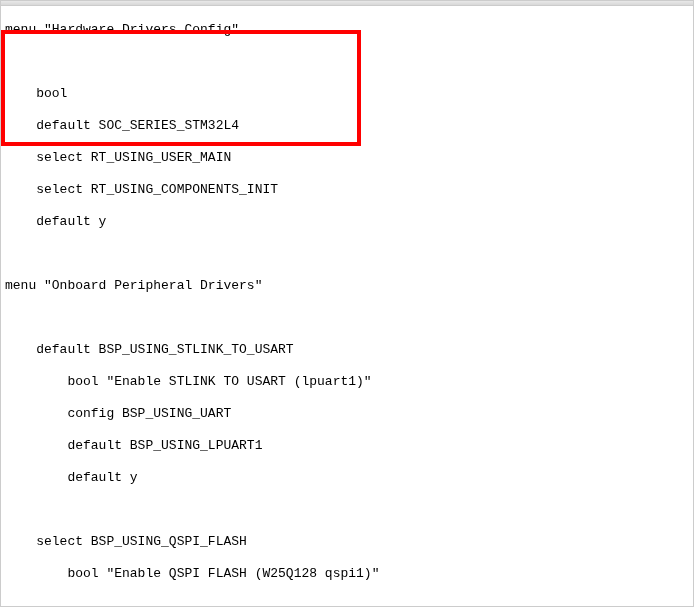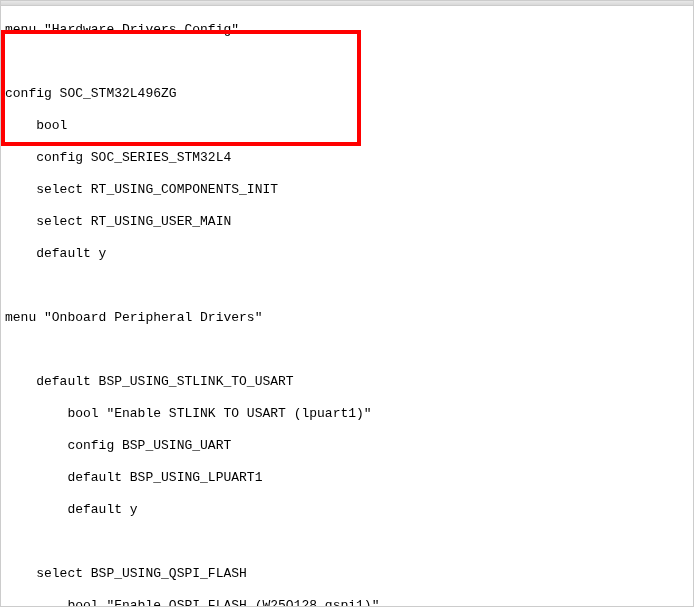--- a/index.html
+++ b/index.html
@@ -40,25 +40,24 @@
   }
 </style>
 </head>
 <body>
 
 <div class="title-bar"></div>
 
 <div class="editor">
 <div class="line">menu "Hardware Drivers Config"</div>
 <div class="line"></div>
-<div class="line">config SOC_STM32L496ZG</div>
 <div class="line">    bool</div>
-<div class="line">    config SOC_SERIES_STM32L4</div>
+<div class="line">    default SOC_SERIES_STM32L4</div>
+<div class="line">    select RT_USING_USER_MAIN</div>
 <div class="line">    select RT_USING_COMPONENTS_INIT</div>
-<div class="line">    select RT_USING_USER_MAIN</div>
 <div class="line">    default y</div>
 <div class="line"></div>
 <div class="line">menu "Onboard Peripheral Drivers"</div>
 <div class="line"></div>
 <div class="line">    default BSP_USING_STLINK_TO_USART</div>
 <div class="line">        bool "Enable STLINK TO USART (lpuart1)"</div>
 <div class="line">        config BSP_USING_UART</div>
 <div class="line">        default BSP_USING_LPUART1</div>
 <div class="line">        default y</div>
 <div class="line"></div>

